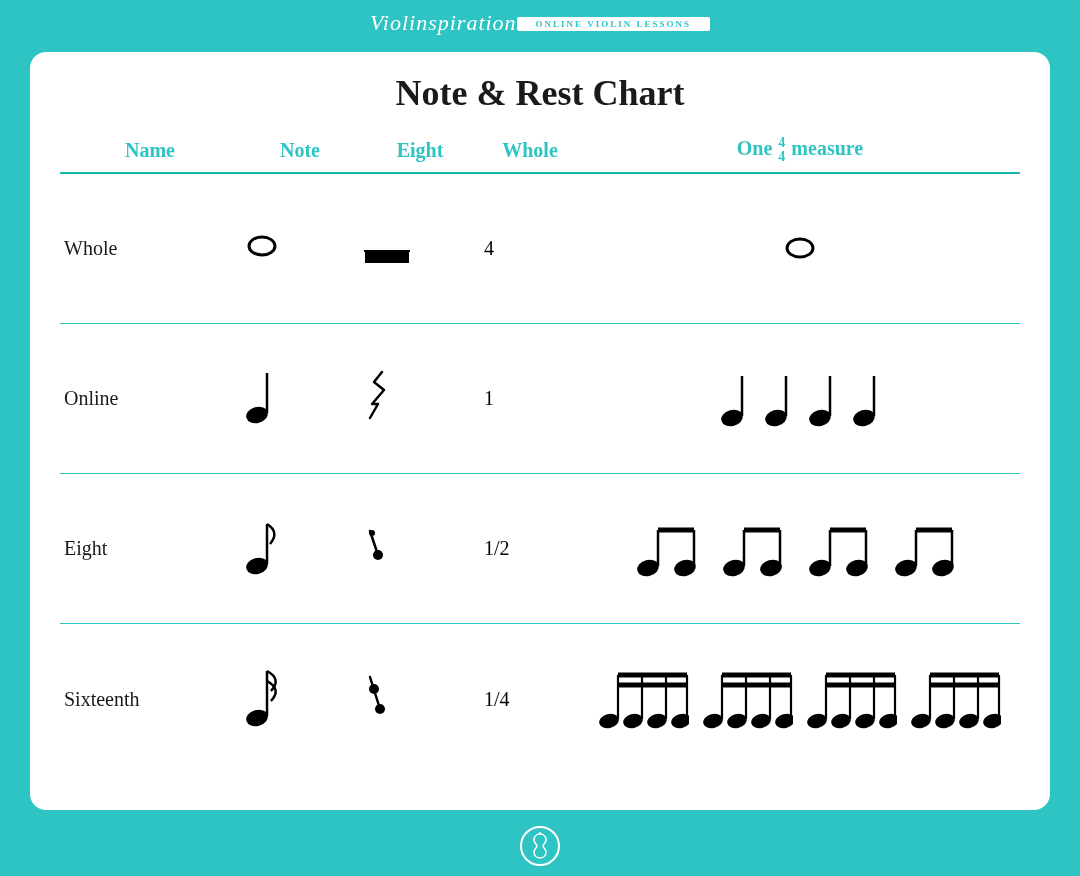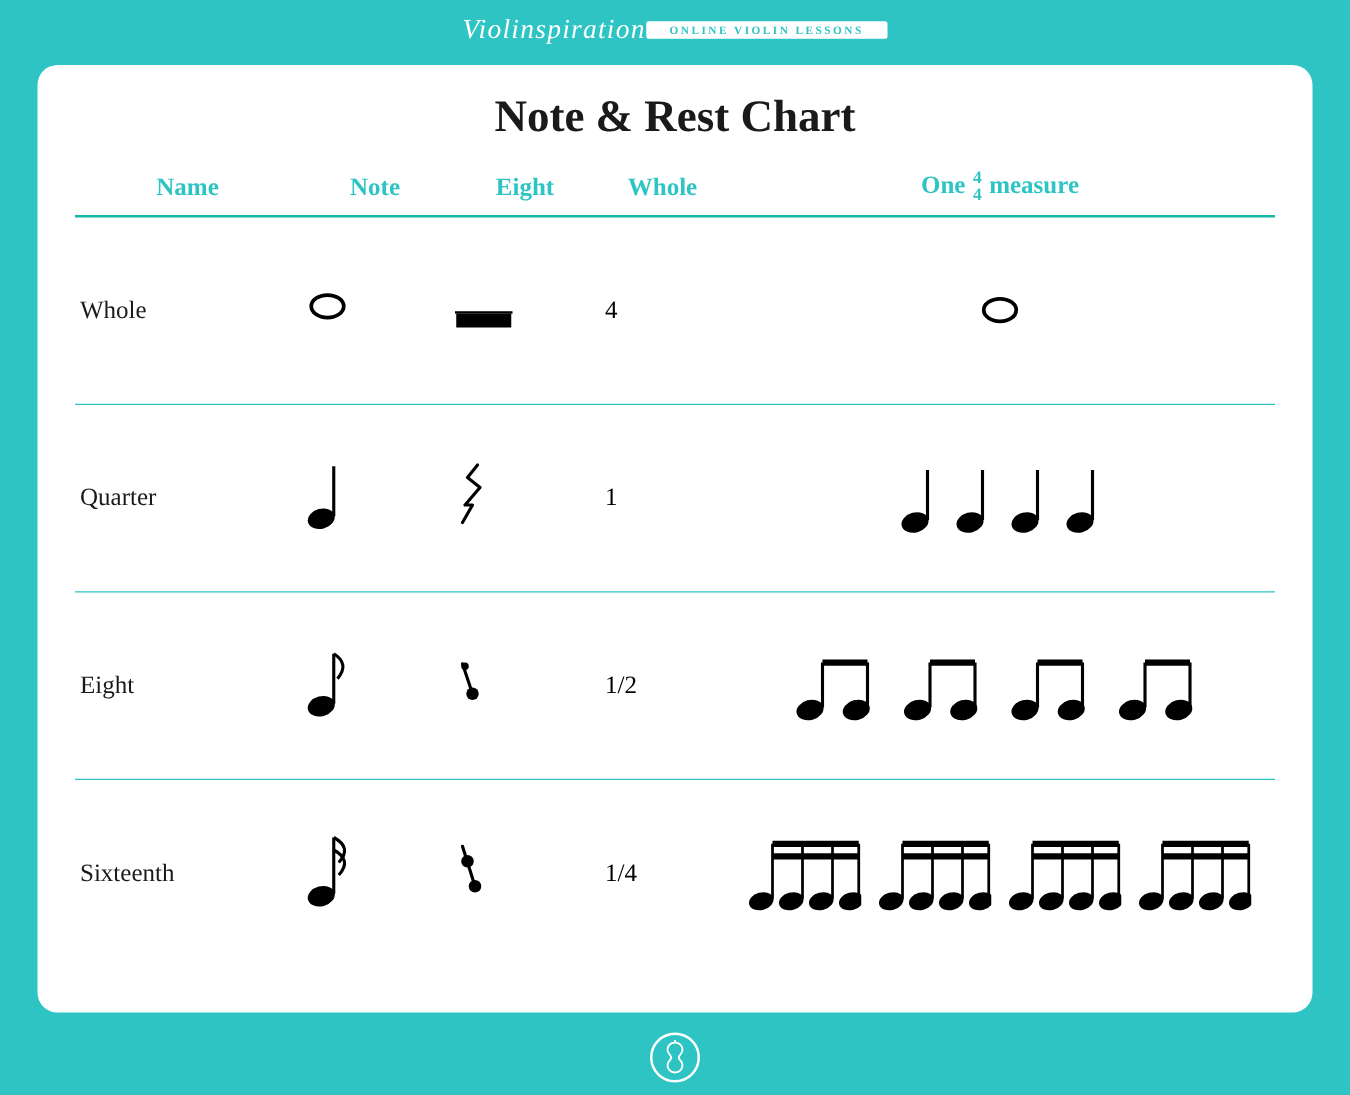--- a/index.html
+++ b/index.html
@@ -235,21 +235,21 @@
           <div class="measure-cell">
             <svg width="36" height="24" viewBox="0 0 36 24">
               <ellipse cx="18" cy="12" rx="13" ry="9" fill="none" stroke="black" stroke-width="3"></ellipse>
             </svg>
           </div>
         </td>
       </tr>
 
 
       <tr class="row-height">
-        <td class="name-col">Quarter</td>
+        <td class="name-col">Online</td>
         <td class="note-col">
           
           <svg width="30" height="65" viewBox="0 0 30 65">
             <ellipse cx="13" cy="52" rx="11" ry="8" fill="black" transform="rotate(-15 13 52)"></ellipse>
             <line x1="23" y1="50" x2="23" y2="10" stroke="black" stroke-width="2.5"></line>
           </svg>
         </td>
         <td class="rest-col">
           
           <svg width="30" height="55" viewBox="0 0 30 55">

